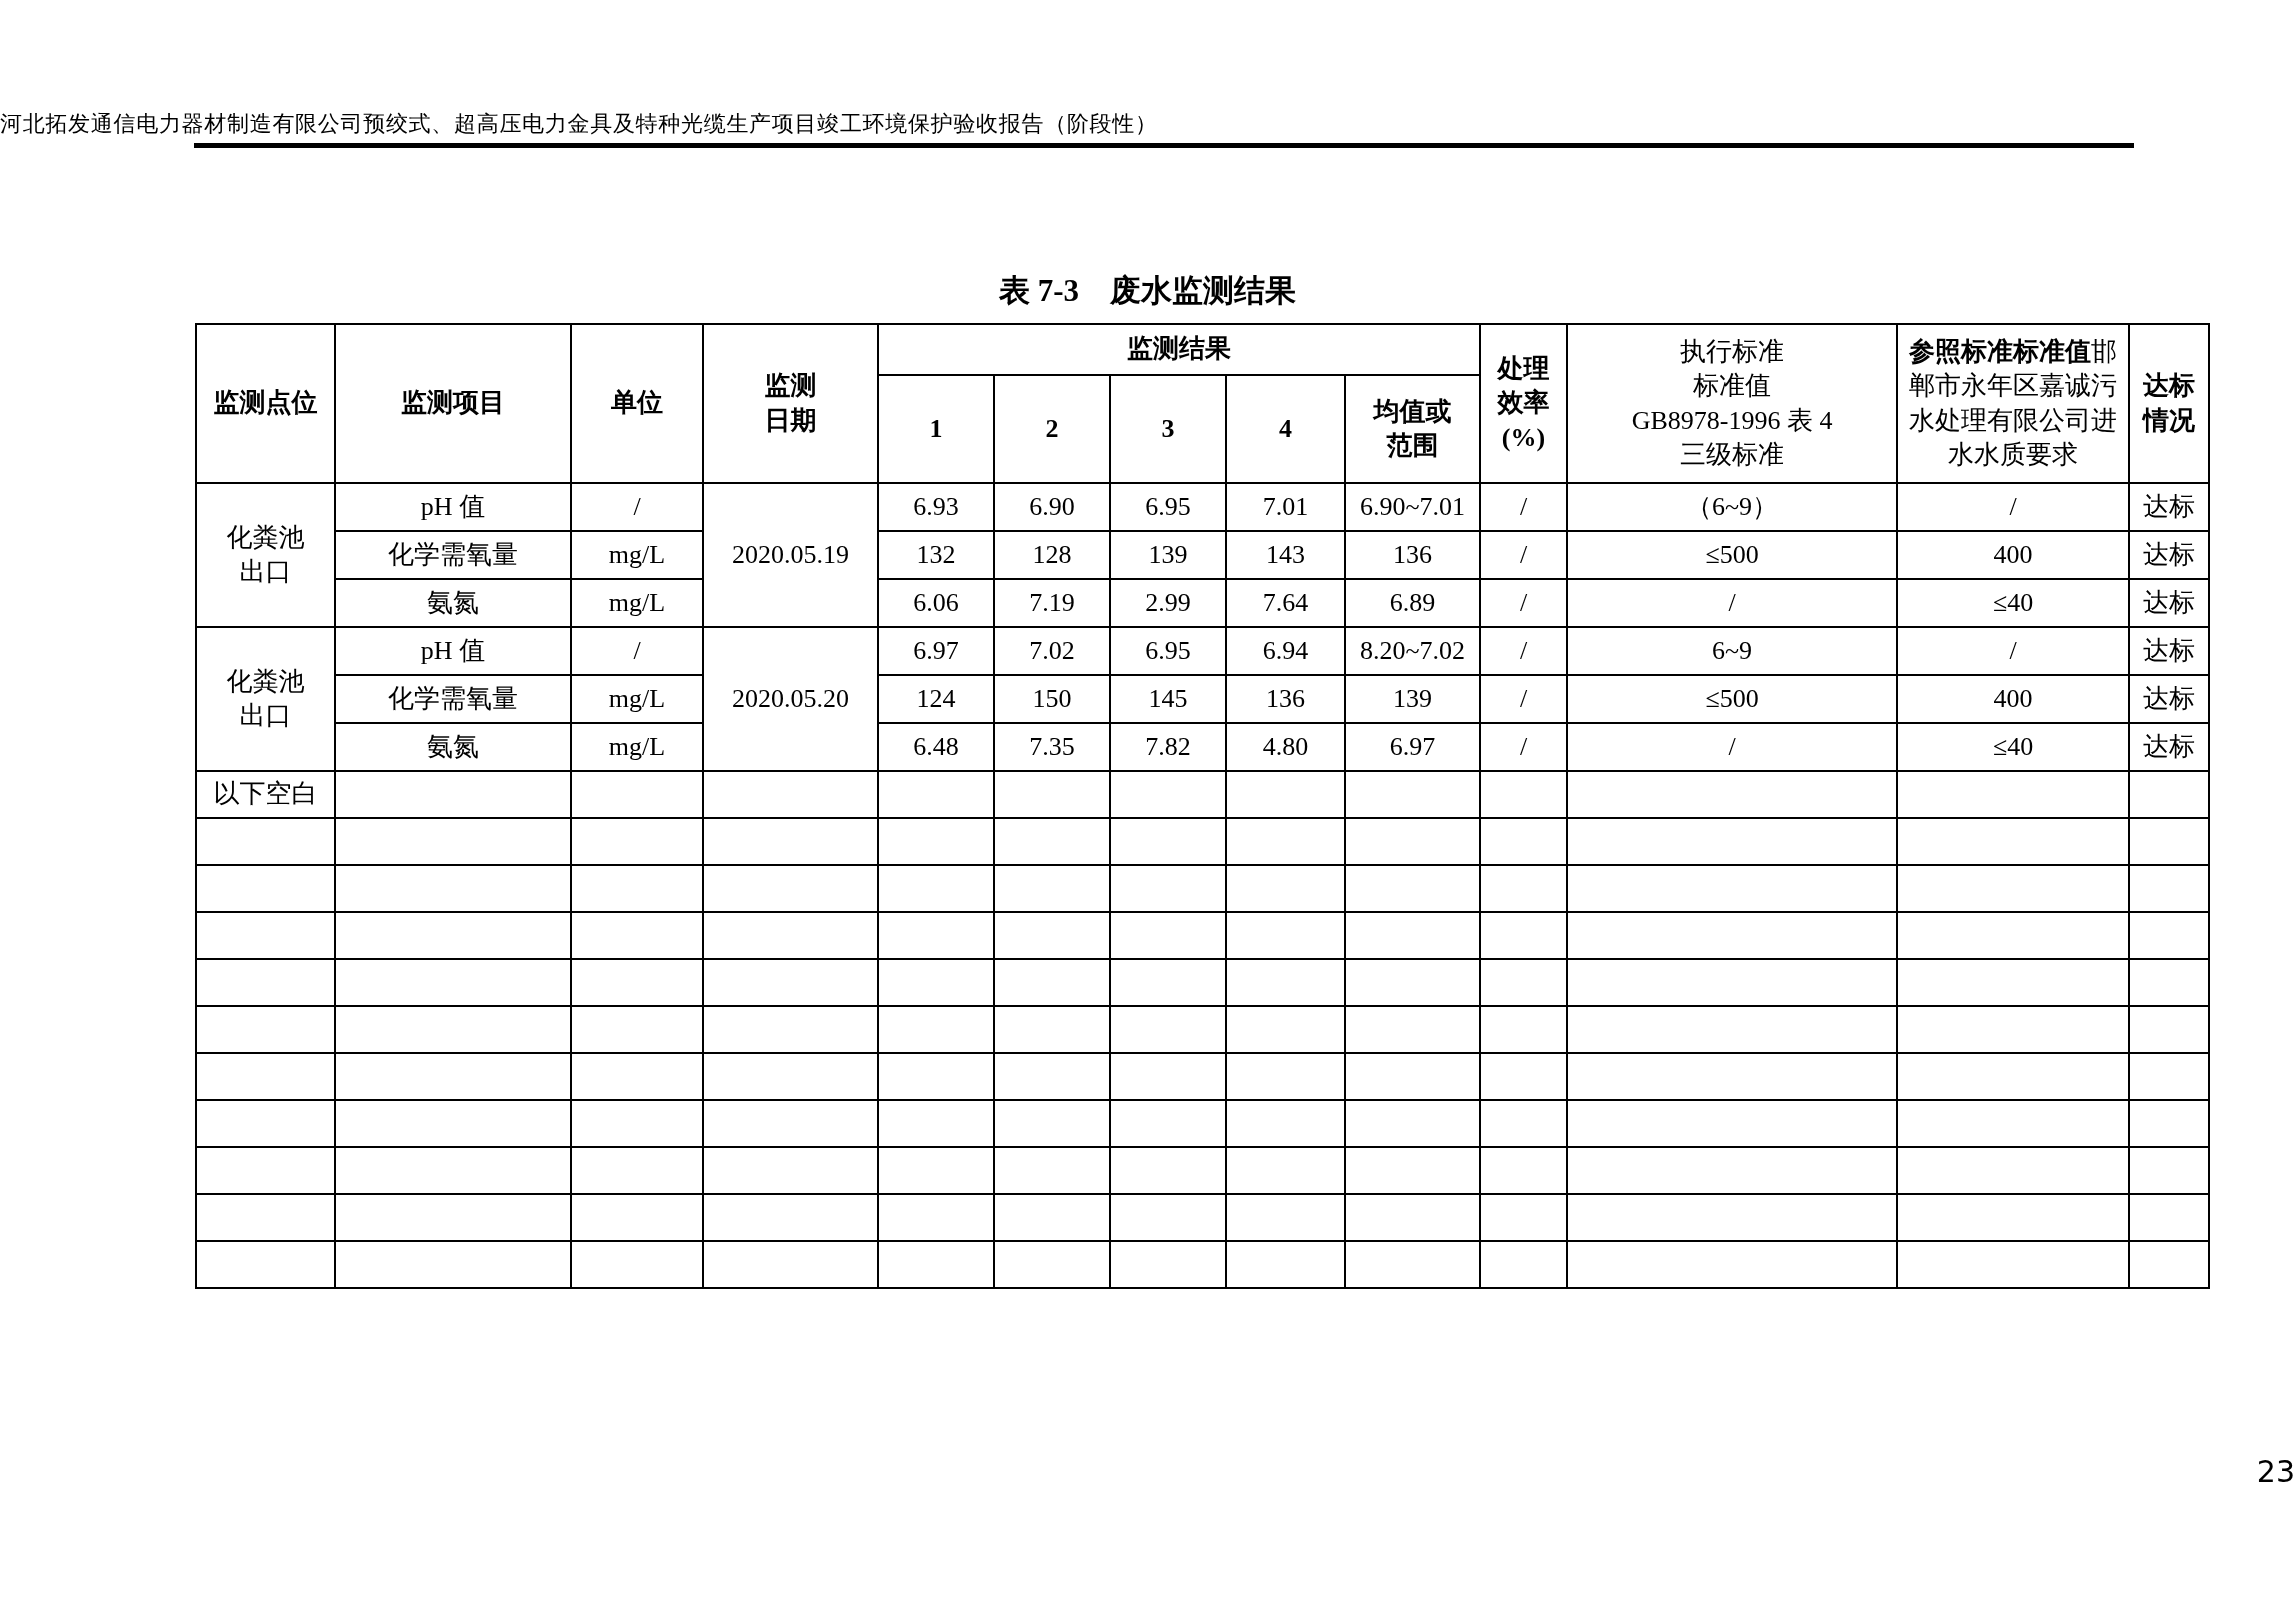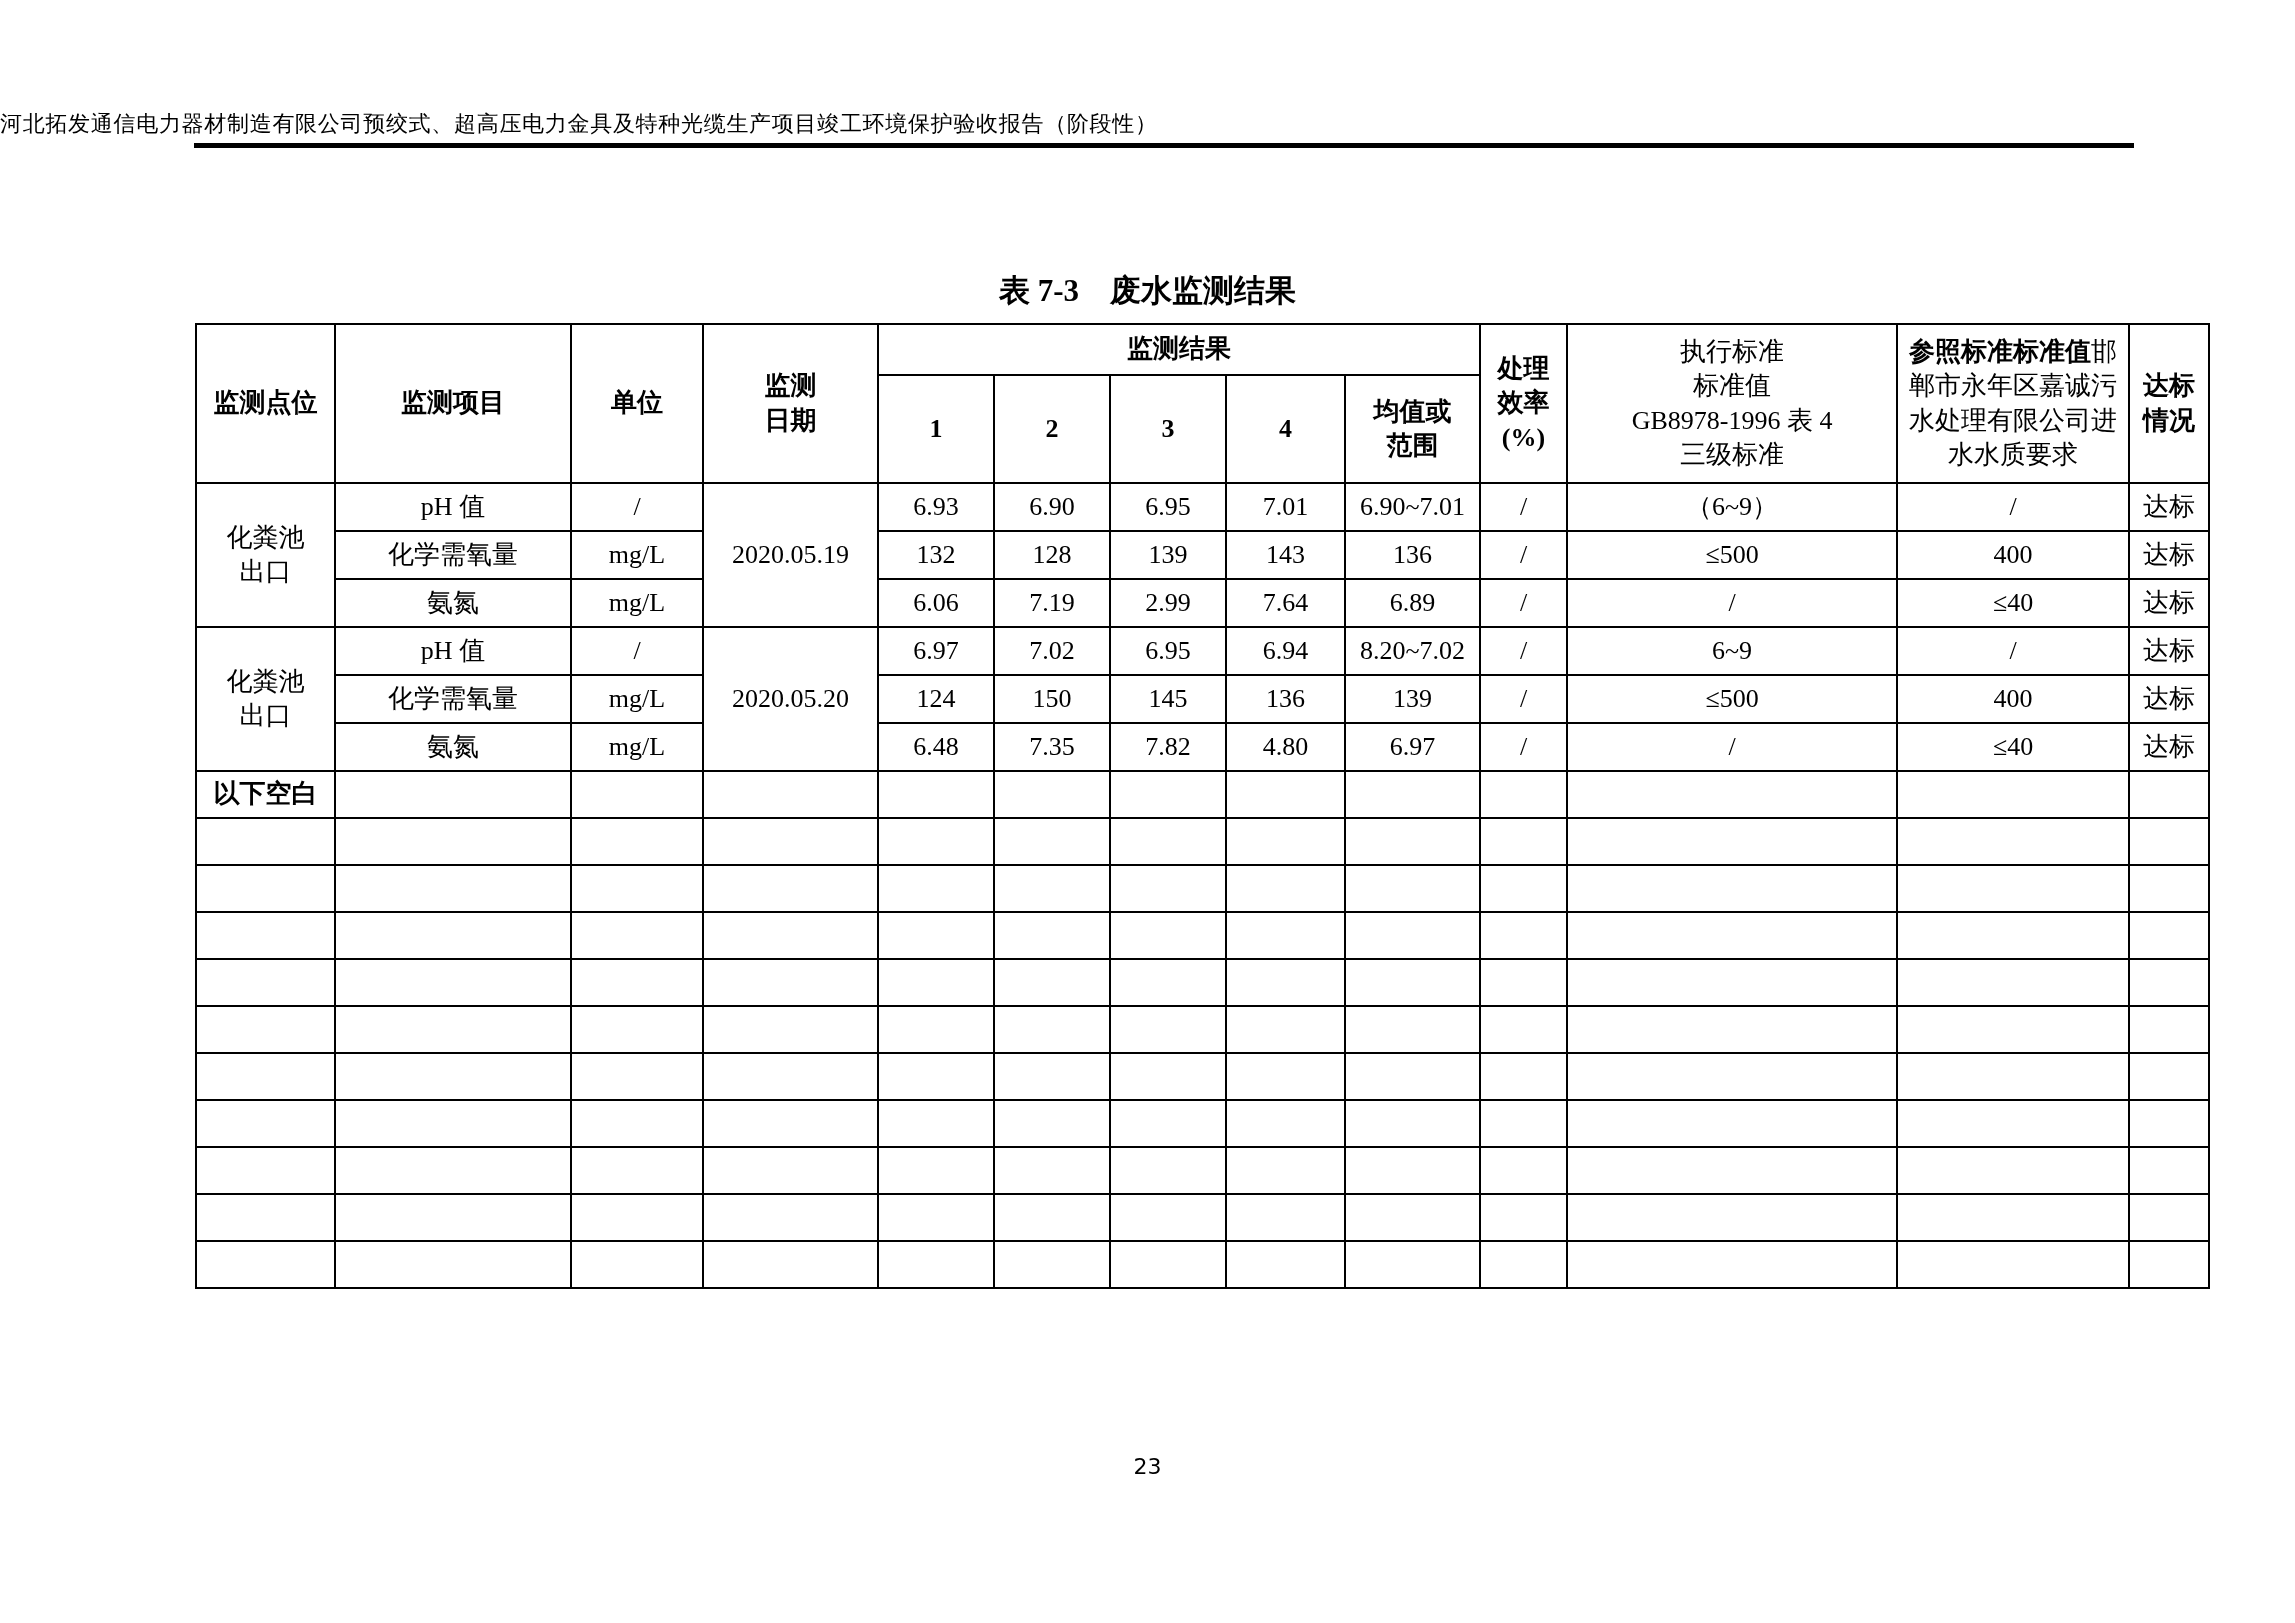--- a/index.html
+++ b/index.html
@@ -52,27 +52,27 @@
     white-space: pre-line;
     padding: 0 2.6px;
     overflow: hidden;
   }
   table.monitor th { font-weight: bold; }
   table.monitor th.normal-weight { font-weight: normal; }
   table.monitor th .std-rest { font-weight: normal; }
   tr.head-top { height: 51px; }
   tr.head-sub { height: 108px; }
   tr.data-row { height: 48px; }
-  tr.blank-row, tr.empty-row { height: 47px; font-weight: bold; }
+  tr.blank-row, tr.empty-row { height: 47px; }
   .page-number {
     position: absolute;
     left: 0; top: 1454px; width: 2295px;
-    text-align: center;
+    text-align: right;
     font-family: "DejaVu Sans", "Liberation Sans", sans-serif;
-    font-size: 22px;
+    font-size: 30px;
   }
 </style>
 </head>
 <body>
 
 <div class="running-header">河北拓发通信电力器材制造有限公司预绞式、超高压电力金具及特种光缆生产项目竣工环境保护验收报告（阶段性）</div>
 <div class="header-rule"></div>
 <div class="table-title">表 7-3　废水监测结果</div>
 
 <table class="monitor">

